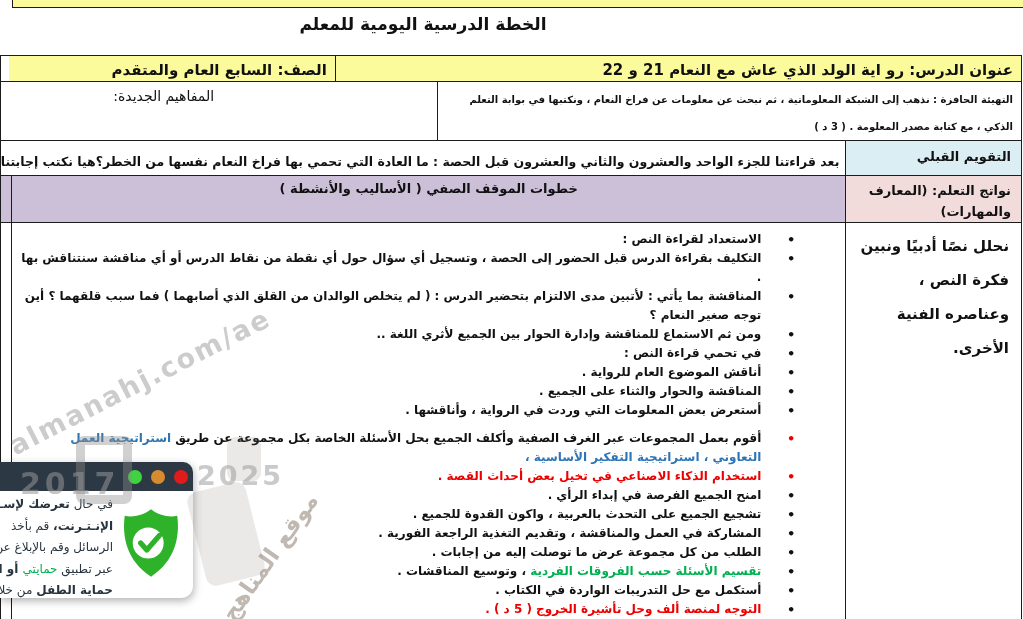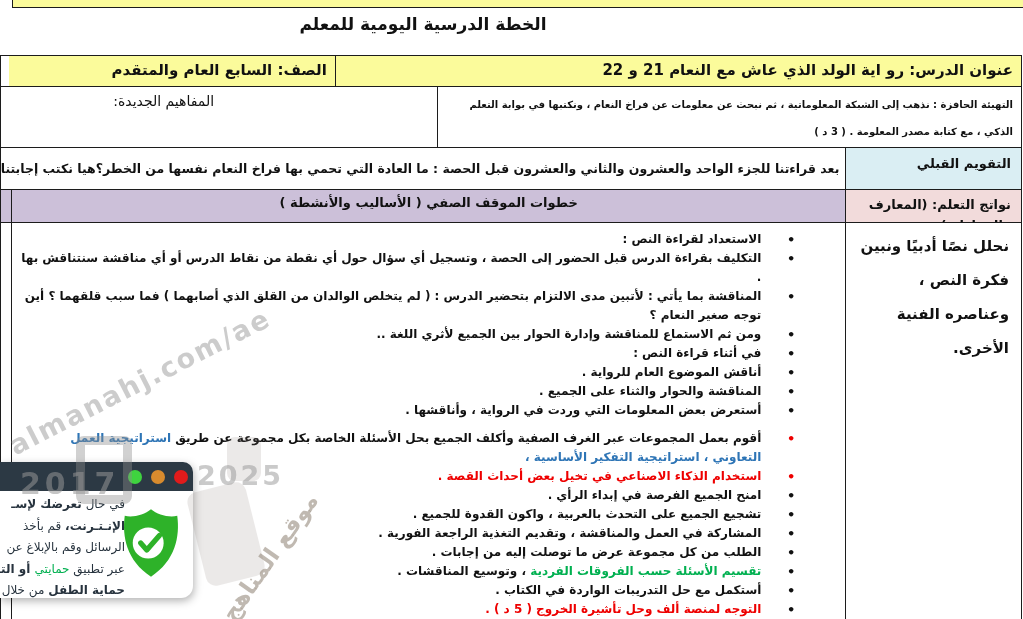--- a/index.html
+++ b/index.html
@@ -25,21 +25,21 @@
   .r1{height:32px;}
   .r1 .c{background:var(--yellow);font-weight:bold;font-size:15px;padding:5px 8px 0 4px;white-space:nowrap;}
   .cell-class{width:329px;margin-left:8px;}
   .cell-lesson{width:693px;}
   .r2{height:63px;}
   .cell-concepts{width:437px;font-weight:normal;font-size:14px;padding:6px 115px 0 4px;text-align:center;}
   .cell-warmup{width:585px;font-weight:bold;font-size:10px;line-height:27px;padding:4px 8px 0 6px;}
   .r3{height:43px;}
   .cell-preassess-text{width:846px;font-weight:bold;font-size:12.5px;padding:13px 6px 0 0;white-space:nowrap;}
   .cell-preassess-label{width:176px;background:var(--light-blue);font-weight:bold;font-size:13px;padding:8px 10px 0 4px;}
-  .r4{height:33px;}
+  .r4{height:47px;}
   .narrow{width:10px;background:transparent;}
   .r4 .narrow{background:var(--lavender);}
   .cell-steps-header{width:836px;background:var(--lavender);font-weight:bold;font-size:13px;
                      text-align:center;padding-top:5px;}
   .cell-outcomes-label{width:176px;background:var(--light-pink);font-weight:bold;font-size:13px;
                        line-height:21px;padding:4px 10px 0 6px;}
   .cell-steps{width:836px;padding:7px 50px 0 8px;}
   .cell-outcomes{width:176px;font-weight:bold;font-size:15px;line-height:34px;padding:6px 12px 0 6px;}
   
   .li{display:flex;direction:rtl;line-height:19px;font-size:12px;font-weight:bold;}
@@ -49,21 +49,21 @@
   .li.cont .txt{text-align:center;padding-left:140px;}
   
   .popup{position:absolute;left:0;top:462px;width:193px;height:136px;z-index:5;
          filter:drop-shadow(1px 3px 4px rgba(0,0,0,.3));}
   .popup-header{position:relative;height:29px;background:var(--popup-header);border-radius:0 10px 0 0;}
   .tl{position:absolute;top:8px;width:14px;height:14px;border-radius:50%;}
   .tl.g{left:128px;background:var(--traffic-green);}
   .tl.o{left:151px;background:var(--traffic-orange);}
   .tl.r{left:174px;background:var(--traffic-red);}
   .popup-body{position:relative;height:107px;background:#fff;border-radius:0 0 12px 0;}
-  .popup-text{position:absolute;top:3px;right:68px;left:2px;direction:rtl;text-align:right;
+  .popup-text{position:absolute;top:3px;right:80px;left:2px;direction:rtl;text-align:right;
               font-size:12px;line-height:21.5px;color:#27333e;white-space:nowrap;}
   .shield{position:absolute;right:12px;top:16px;width:60px;height:72px;}
   
   .wm{position:absolute;z-index:9;pointer-events:none;font-weight:bold;}
   .wm-url{left:18px;top:430px;font-size:27px;color:rgba(120,120,120,.38);transform:rotate(-27deg);
           transform-origin:left bottom;letter-spacing:2px;font-family:"DejaVu Sans",sans-serif;}
   .wm-2026{left:20px;top:466px;font-size:30px;color:rgba(150,150,150,.55);letter-spacing:4px;}
   .wm-2025{left:197px;top:460px;font-size:27px;color:rgba(150,150,150,.5);letter-spacing:3px;}
   .wm-site{left:152px;top:488px;font-size:23px;color:rgba(150,138,125,.6);direction:rtl;
            transform:rotate(-55deg);transform-origin:right top;white-space:nowrap;}
@@ -113,21 +113,21 @@
           <div class="li">
             <span class="blt">•</span>
             <span class="txt"><span>المناقشة  بما يأتي  : لأتبين مدى الالتزام بتحضير الدرس :    ( لم يتخلص الوالدان من القلق الذي أصابهما ) فما سبب قلقهما ؟ أين توجه صغير النعام ؟</span></span>
           </div>
           <div class="li">
             <span class="blt">•</span>
             <span class="txt"><span>ومن ثم الاستماع للمناقشة وإدارة الحوار  بين الجميع لأثري اللغة ..</span></span>
           </div>
           <div class="li">
             <span class="blt">•</span>
-            <span class="txt"><span>في أثناء قراءة النص :</span></span>
+            <span class="txt"><span>في تحمي قراءة النص :</span></span>
           </div>
           <div class="li">
             <span class="blt">•</span>
             <span class="txt"><span>أناقش الموضوع العام للرواية .</span></span>
           </div>
           <div class="li">
             <span class="blt">•</span>
             <span class="txt"><span>المناقشة والحوار  والثناء على الجميع .</span></span>
           </div>
           <div class="li">

